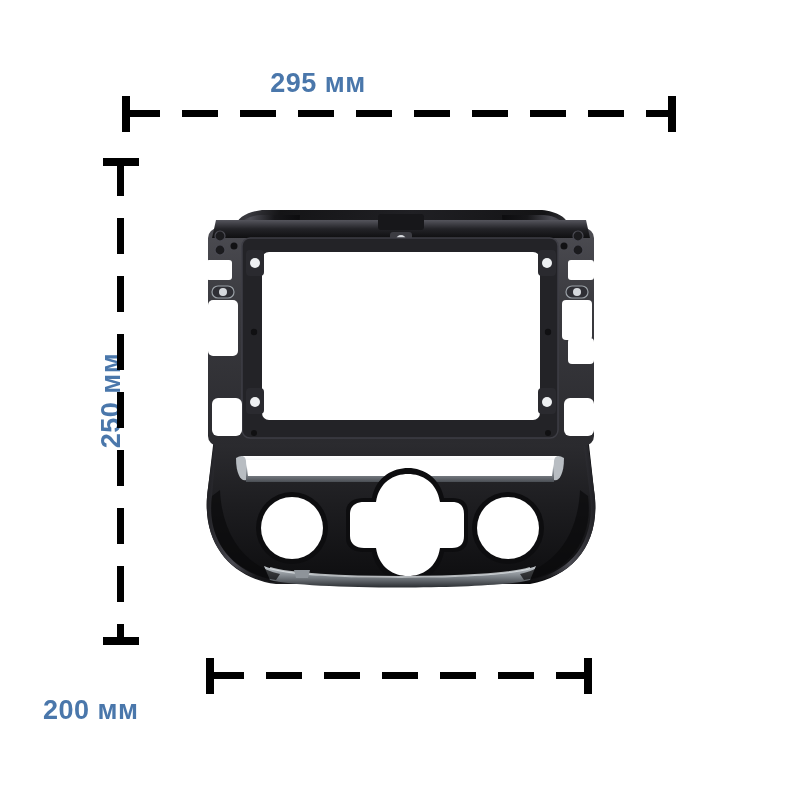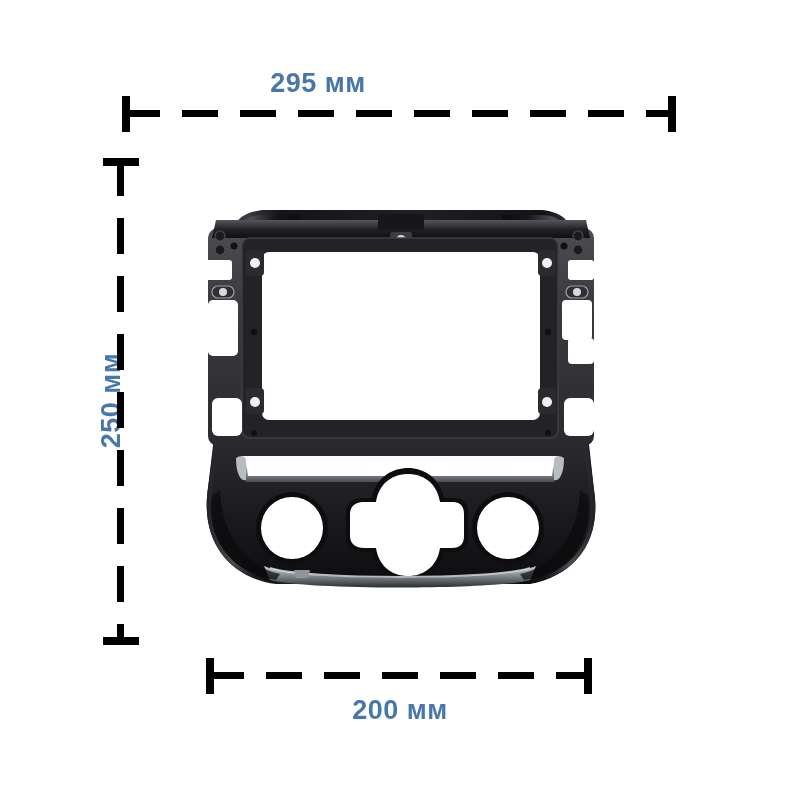--- a/index.html
+++ b/index.html
@@ -12,21 +12,21 @@
   .dim-label {
     position:absolute;
     font-family:"Liberation Sans", sans-serif;
     font-weight:bold;
     color:#4a77ab;
     letter-spacing:.5px;
     white-space:nowrap;
     user-select:none;
   }
   #label-top    { top:68px; left:0; width:636px; text-align:center; font-size:27px; }
-  #label-bottom { top:695px; left:0; width:800px; text-align:center; font-size:27px; }
+  #label-bottom { top:695px; left:0; width:800px; text-align:left; font-size:27px;padding-left:43px; }
   #label-left {
     top:0; left:0;
     width:800px; height:800px;
     font-size:27px;
     display:flex; align-items:center;
     pointer-events:none;
   }
   #label-left .rot {
     transform:rotate(-90deg);
     transform-origin:center center;

